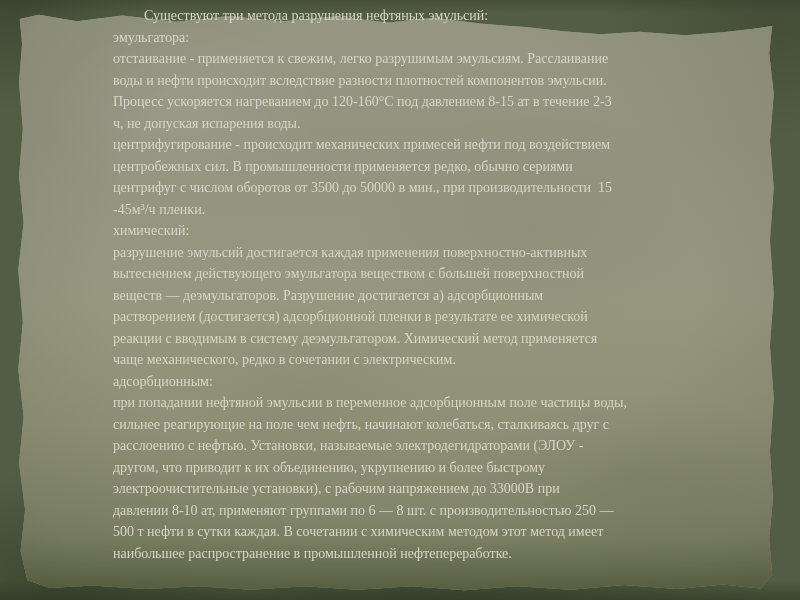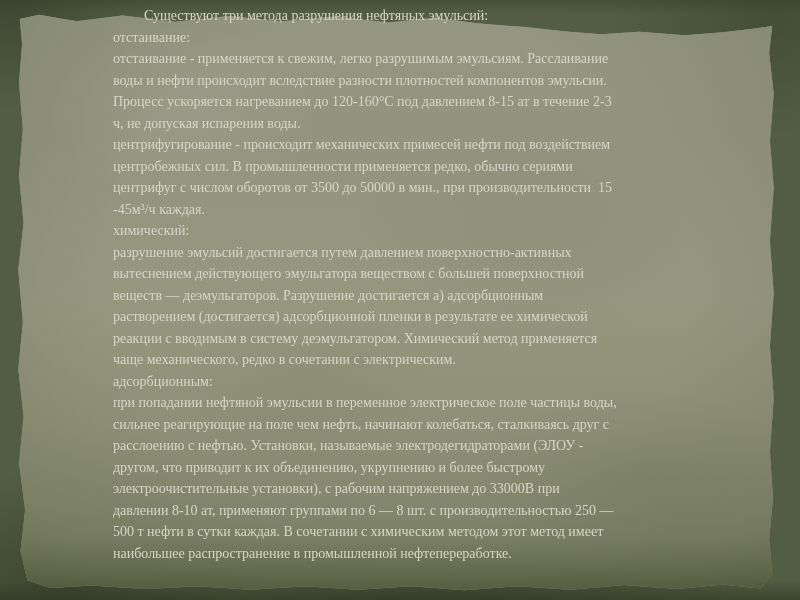--- a/index.html
+++ b/index.html
@@ -83,38 +83,38 @@
 </head>
 <body>
 
 <div class="slide">
   <div class="paper">
     <div class="paper-vignette"></div>
     <div class="watercolor-wash"></div>
   </div>
   <div class="text-block">
     <div class="text-line first-indent">Существуют три метода разрушения нефтяных эмульсий:</div>
-    <div class="text-line">отстаивание:</div>
+    <div class="text-line">эмульгатора:</div>
     <div class="text-line">отстаивание - применяется к свежим, легко разрушимым эмульсиям. Расслаивание</div>
     <div class="text-line">воды и нефти происходит вследствие разности плотностей компонентов эмульсии.</div>
     <div class="text-line">Процесс ускоряется нагреванием до 120-160°С под давлением 8-15 ат в течение 2-3</div>
     <div class="text-line">ч, не допуская испарения воды.</div>
     <div class="text-line">центрифугирование - происходит механических примесей нефти под воздействием</div>
     <div class="text-line">центробежных сил. В промышленности применяется редко, обычно сериями</div>
     <div class="text-line">центрифуг с числом оборотов от 3500 до 50000 в мин., при производительности  15</div>
-    <div class="text-line">-45м³/ч каждая.</div>
+    <div class="text-line">-45м³/ч пленки.</div>
     <div class="text-line">химический:</div>
-    <div class="text-line">разрушение эмульсий достигается путем давлением поверхностно-активных</div>
+    <div class="text-line">разрушение эмульсий достигается каждая применения поверхностно-активных</div>
     <div class="text-line">вытеснением действующего эмульгатора веществом с большей поверхностной</div>
     <div class="text-line">веществ — деэмульгаторов. Разрушение достигается а) адсорбционным</div>
     <div class="text-line">растворением (достигается) адсорбционной пленки в результате ее химической</div>
     <div class="text-line">реакции с вводимым в систему деэмульгатором. Химический метод применяется</div>
     <div class="text-line">чаще механического, редко в сочетании с электрическим.</div>
     <div class="text-line">адсорбционным:</div>
-    <div class="text-line">при попадании нефтяной эмульсии в переменное электрическое поле частицы воды,</div>
+    <div class="text-line">при попадании нефтяной эмульсии в переменное адсорбционным поле частицы воды,</div>
     <div class="text-line">сильнее реагирующие на поле чем нефть, начинают колебаться, сталкиваясь друг с</div>
     <div class="text-line">расслоению с нефтью. Установки, называемые электродегидраторами (ЭЛОУ -</div>
     <div class="text-line">другом, что приводит к их объединению, укрупнению и более быстрому</div>
     <div class="text-line">электроочистительные установки), с рабочим напряжением до 33000В при</div>
     <div class="text-line">давлении 8-10 ат, применяют группами по 6 — 8 шт. с производительностью 250 —</div>
     <div class="text-line">500 т нефти в сутки каждая. В сочетании с химическим методом этот метод имеет</div>
     <div class="text-line">наибольшее распространение в промышленной нефтепереработке.</div>
   </div>
 </div>
 

